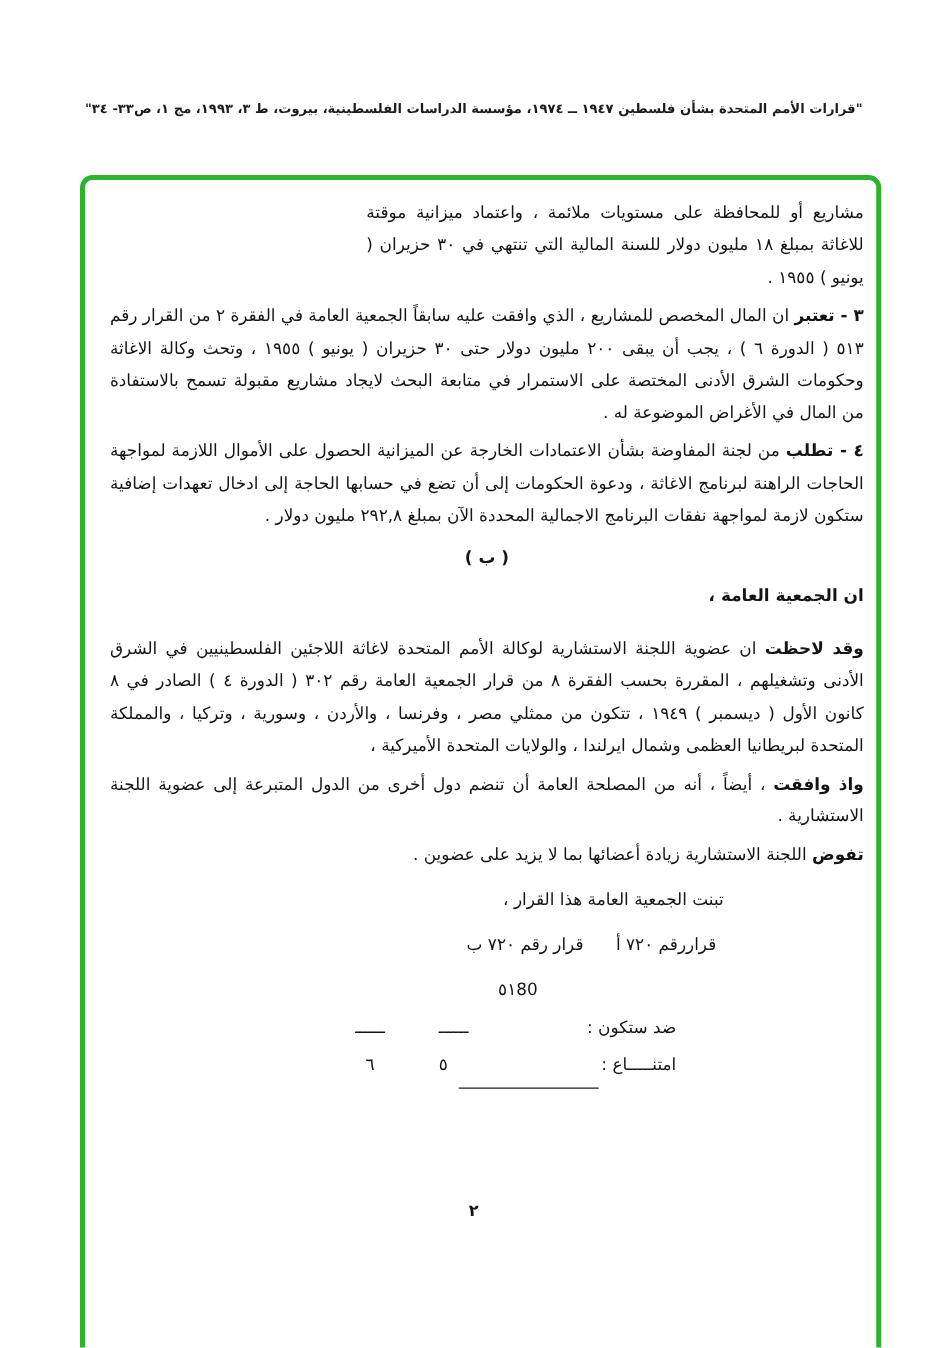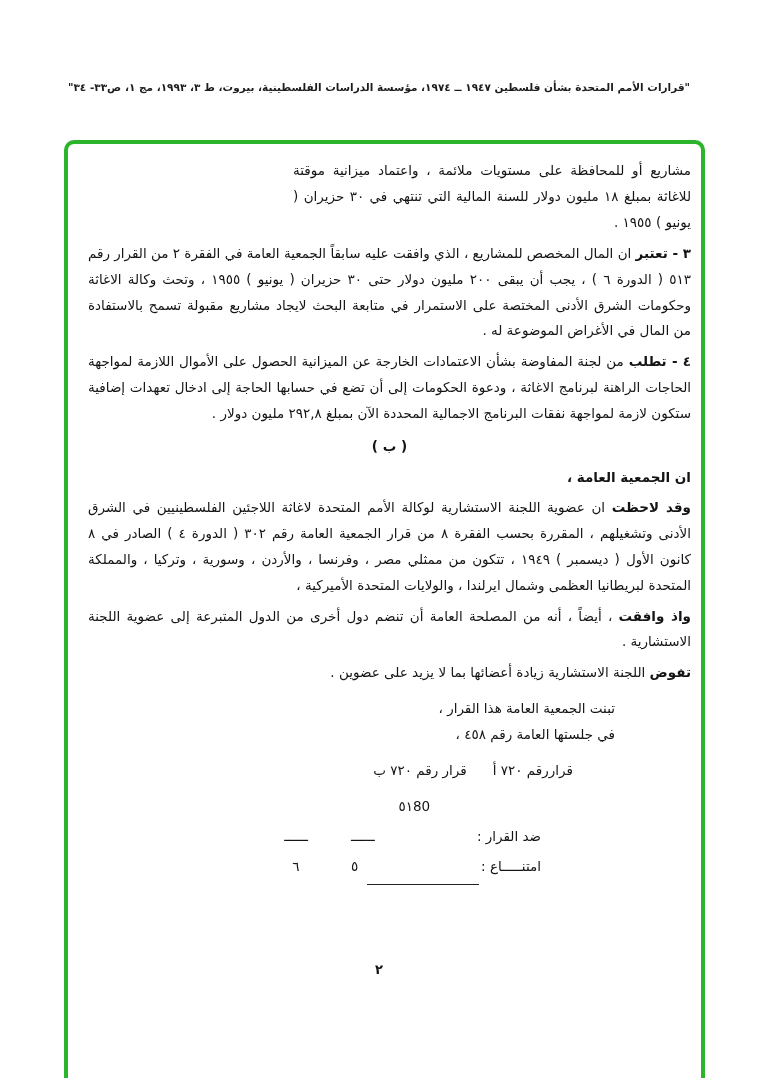--- a/index.html
+++ b/index.html
@@ -20,25 +20,25 @@
     overflow:hidden;
   }
   .doc-body {
     direction:rtl; text-align:justify;
     font-size:13.5px; line-height:1.92;
   }
   .doc-body p { margin-bottom:5px; }
   .lead { font-weight:bold; }
   .continuation { margin-left:205px; text-align:justify; }
   .section-letter { text-align:center; font-weight:bold; margin:7px 0 5px 0; }
-  .assembly-line { text-align:right; font-weight:bold; margin-bottom:4px; }
+  .assembly-line { text-align:right; font-weight:bold; margin-bottom:16px; }
   .authorize-line { text-align:right; }
 
   .vote-block { margin-top:10px; padding-left:60px; }
-  .vote-intro div { text-align:right; padding-left:80px; margin-left:60px; margin-right:76px; }
+  .vote-intro div { text-align:right; padding-left:80px; margin-left:60px; margin-right:112px; }
   .vote-header {
     display:flex; direction:rtl; gap:26px;
     margin:10px 118px 10px 0; font-size:13.5px;
   }
   .vote-row {
     display:grid; direction:rtl;
     grid-template-columns:128px 62px 170px;
     margin-right:150px; margin-bottom:4px;
   }
   .vote-row .v-label { text-align:right; }
@@ -76,35 +76,34 @@
 
     <p><span class="lead">وقد لاحظت</span><span> ان عضوية اللجنة الاستشارية لوكالة الأمم المتحدة لاغاثة اللاجئين الفلسطينيين في الشرق الأدنى وتشغيلهم ، المقررة بحسب الفقرة ٨ من قرار الجمعية العامة رقم ٣٠٢ ( الدورة ٤ ) الصادر في ٨ كانون الأول ( ديسمبر ) ١٩٤٩ ، تتكون من ممثلي مصر ، وفرنسا ، والأردن ، وسورية ، وتركيا ، والمملكة المتحدة لبريطانيا العظمى وشمال ايرلندا ، والولايات المتحدة الأميركية ،</span></p>
 
     <p><span class="lead">واذ وافقت</span><span> ، أيضاً ، أنه من المصلحة العامة أن تنضم دول أخرى من الدول المتبرعة إلى عضوية اللجنة الاستشارية .</span></p>
 
     <p class="authorize-line"><span class="lead">تفوض</span><span> اللجنة الاستشارية زيادة أعضائها بما لا يزيد على عضوين .</span></p>
 
     <div class="vote-block">
       <div class="vote-intro">
         <div>تبنت الجمعية العامة هذا القرار ،</div>
-        <div>في جلستها العامة رقم ٤٥٨ ،</div>
       </div>
 
       <div class="vote-header">
         <span>قراررقم ٧٢٠ أ</span>
         <span>قرار رقم ٧٢٠ ب</span>
       </div>
 
       <div class="vote-table">
         <div class="vote-row">
           <span class="v-a">80</span>
           <span class="v-b">٥١</span>
         </div>
         <div class="vote-row">
-          <span class="v-label">ضد القرار :</span>
+          <span class="v-label">ضد ستكون :</span>
           <span class="v-a">ــــــ</span>
           <span class="v-b">ــــــ</span>
         </div>
         <div class="vote-row">
           <span class="v-label">امتنـــــاع :</span>
           <span class="v-a">٥</span>
           <span class="v-b">٦</span>
         </div>
         <div class="table-underline"></div>
       </div>

